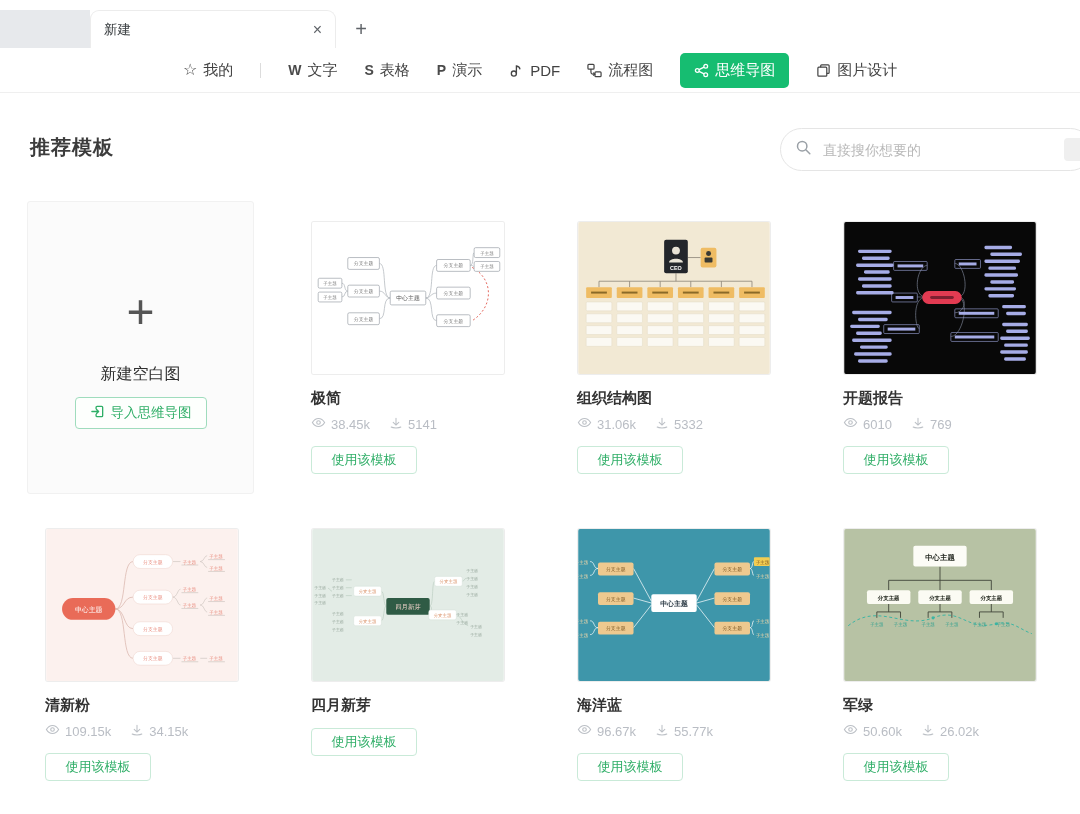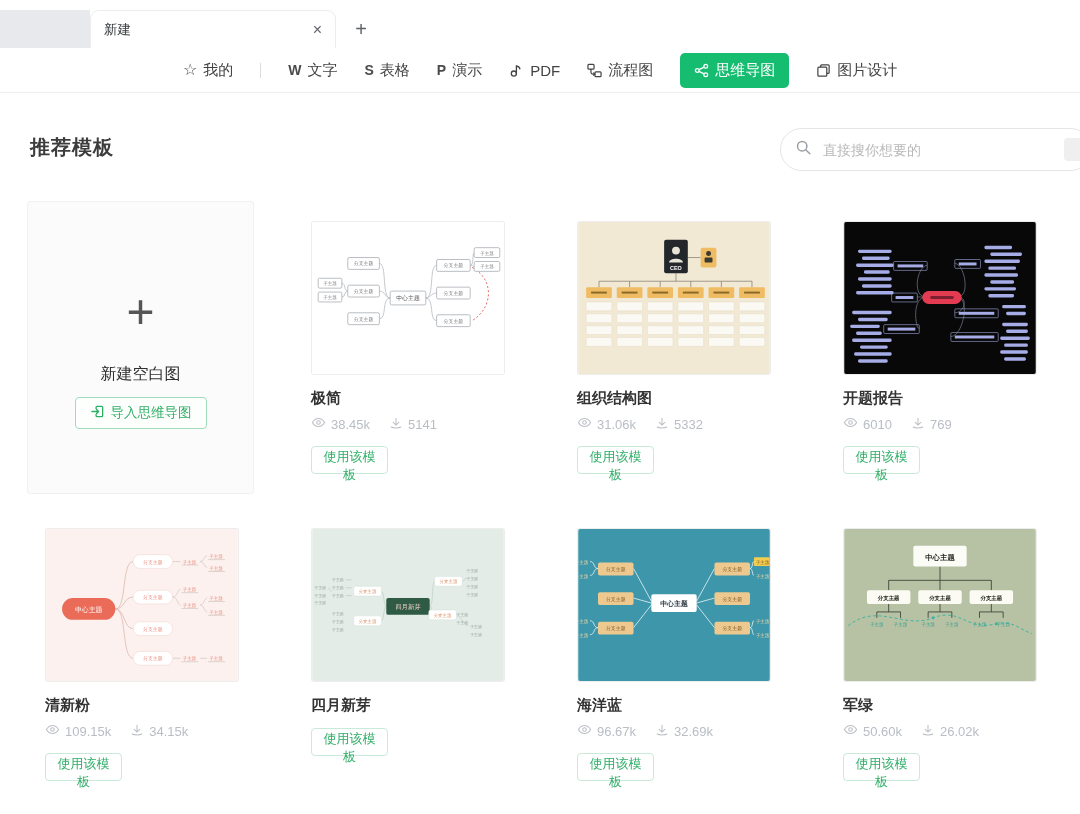--- a/index.html
+++ b/index.html
@@ -47,21 +47,21 @@
   .blank-title{margin-top:28px;font-size:16px;color:#2f2f2f;}
   .import-btn{margin-top:12px;width:132px;height:32px;border:1px solid #9fdcbd;border-radius:4px;
               background:#fdfffd;color:#2fae67;font-size:13.5px;display:flex;align-items:center;
               justify-content:center;gap:6px;cursor:pointer;font-family:inherit;}
   .thumb{margin-top:20px;width:194px;height:154px;border-radius:3px;overflow:hidden;
          border:1px solid rgba(0,0,0,0.07);box-sizing:border-box;cursor:pointer;background:#fff;}
   .thumb svg{display:block;width:192px;height:152px;}
   .t-title{margin-top:14px;font-size:15px;font-weight:600;color:#333;}
   .t-stats{margin-top:7px;display:flex;align-items:center;gap:5px;font-size:13px;color:#b9bdc4;}
   .t-stats .sp{width:9px;}
-  .use-btn{margin-top:13px;width:77px;height:28px;border:1px solid #c9ead8;border-radius:4px;
+  .use-btn{margin-top:13px;width:106px;height:28px;border:1px solid #c9ead8;border-radius:4px;
            background:#fff;color:#2fae67;font-size:13px;cursor:pointer;font-family:inherit;}
   svg text{font-family:"Liberation Sans",sans-serif;}
 </style>
 </head>
 <body>
 
 <div id="app">
 
   <div class="tabstrip">
     <div class="tab-gray"></div>
@@ -558,21 +558,21 @@
         <span><svg width="15" height="15" viewBox="0 0 16 16" fill="none" stroke="#bcc0c6" stroke-width="1.2">
               <path d="M1.5 8s2.6-4.3 6.5-4.3S14.5 8 14.5 8s-2.6 4.3-6.5 4.3S1.5 8 1.5 8z"></path>
               <circle cx="8" cy="8" r="1.9"></circle>
             </svg></span>
         <span>96.67k</span>
         <span class="sp"></span>
         <span><svg width="14" height="14" viewBox="0 0 16 16" fill="none" stroke="#bcc0c6" stroke-width="1.2" stroke-linecap="round">
               <path d="M8 2.5v7.5M4.8 7.2L8 10.4l3.2-3.2"></path>
               <path d="M2.5 12.6c1.8 1.4 9.2 1.4 11 0"></path>
             </svg></span>
-        <span>32.69k</span>
+        <span>55.77k</span>
       </div>
       <button class="use-btn">使用该模板</button>
     </div>
 
     <div class="card tpl">
       <div class="thumb">
         <svg viewBox="0 0 194 154">
           <rect width="194" height="154" fill="#b7c2a4"></rect>
           <g stroke="#3f4438" stroke-width="0.9" fill="none">
             <path d="M97 38 V52"></path>

